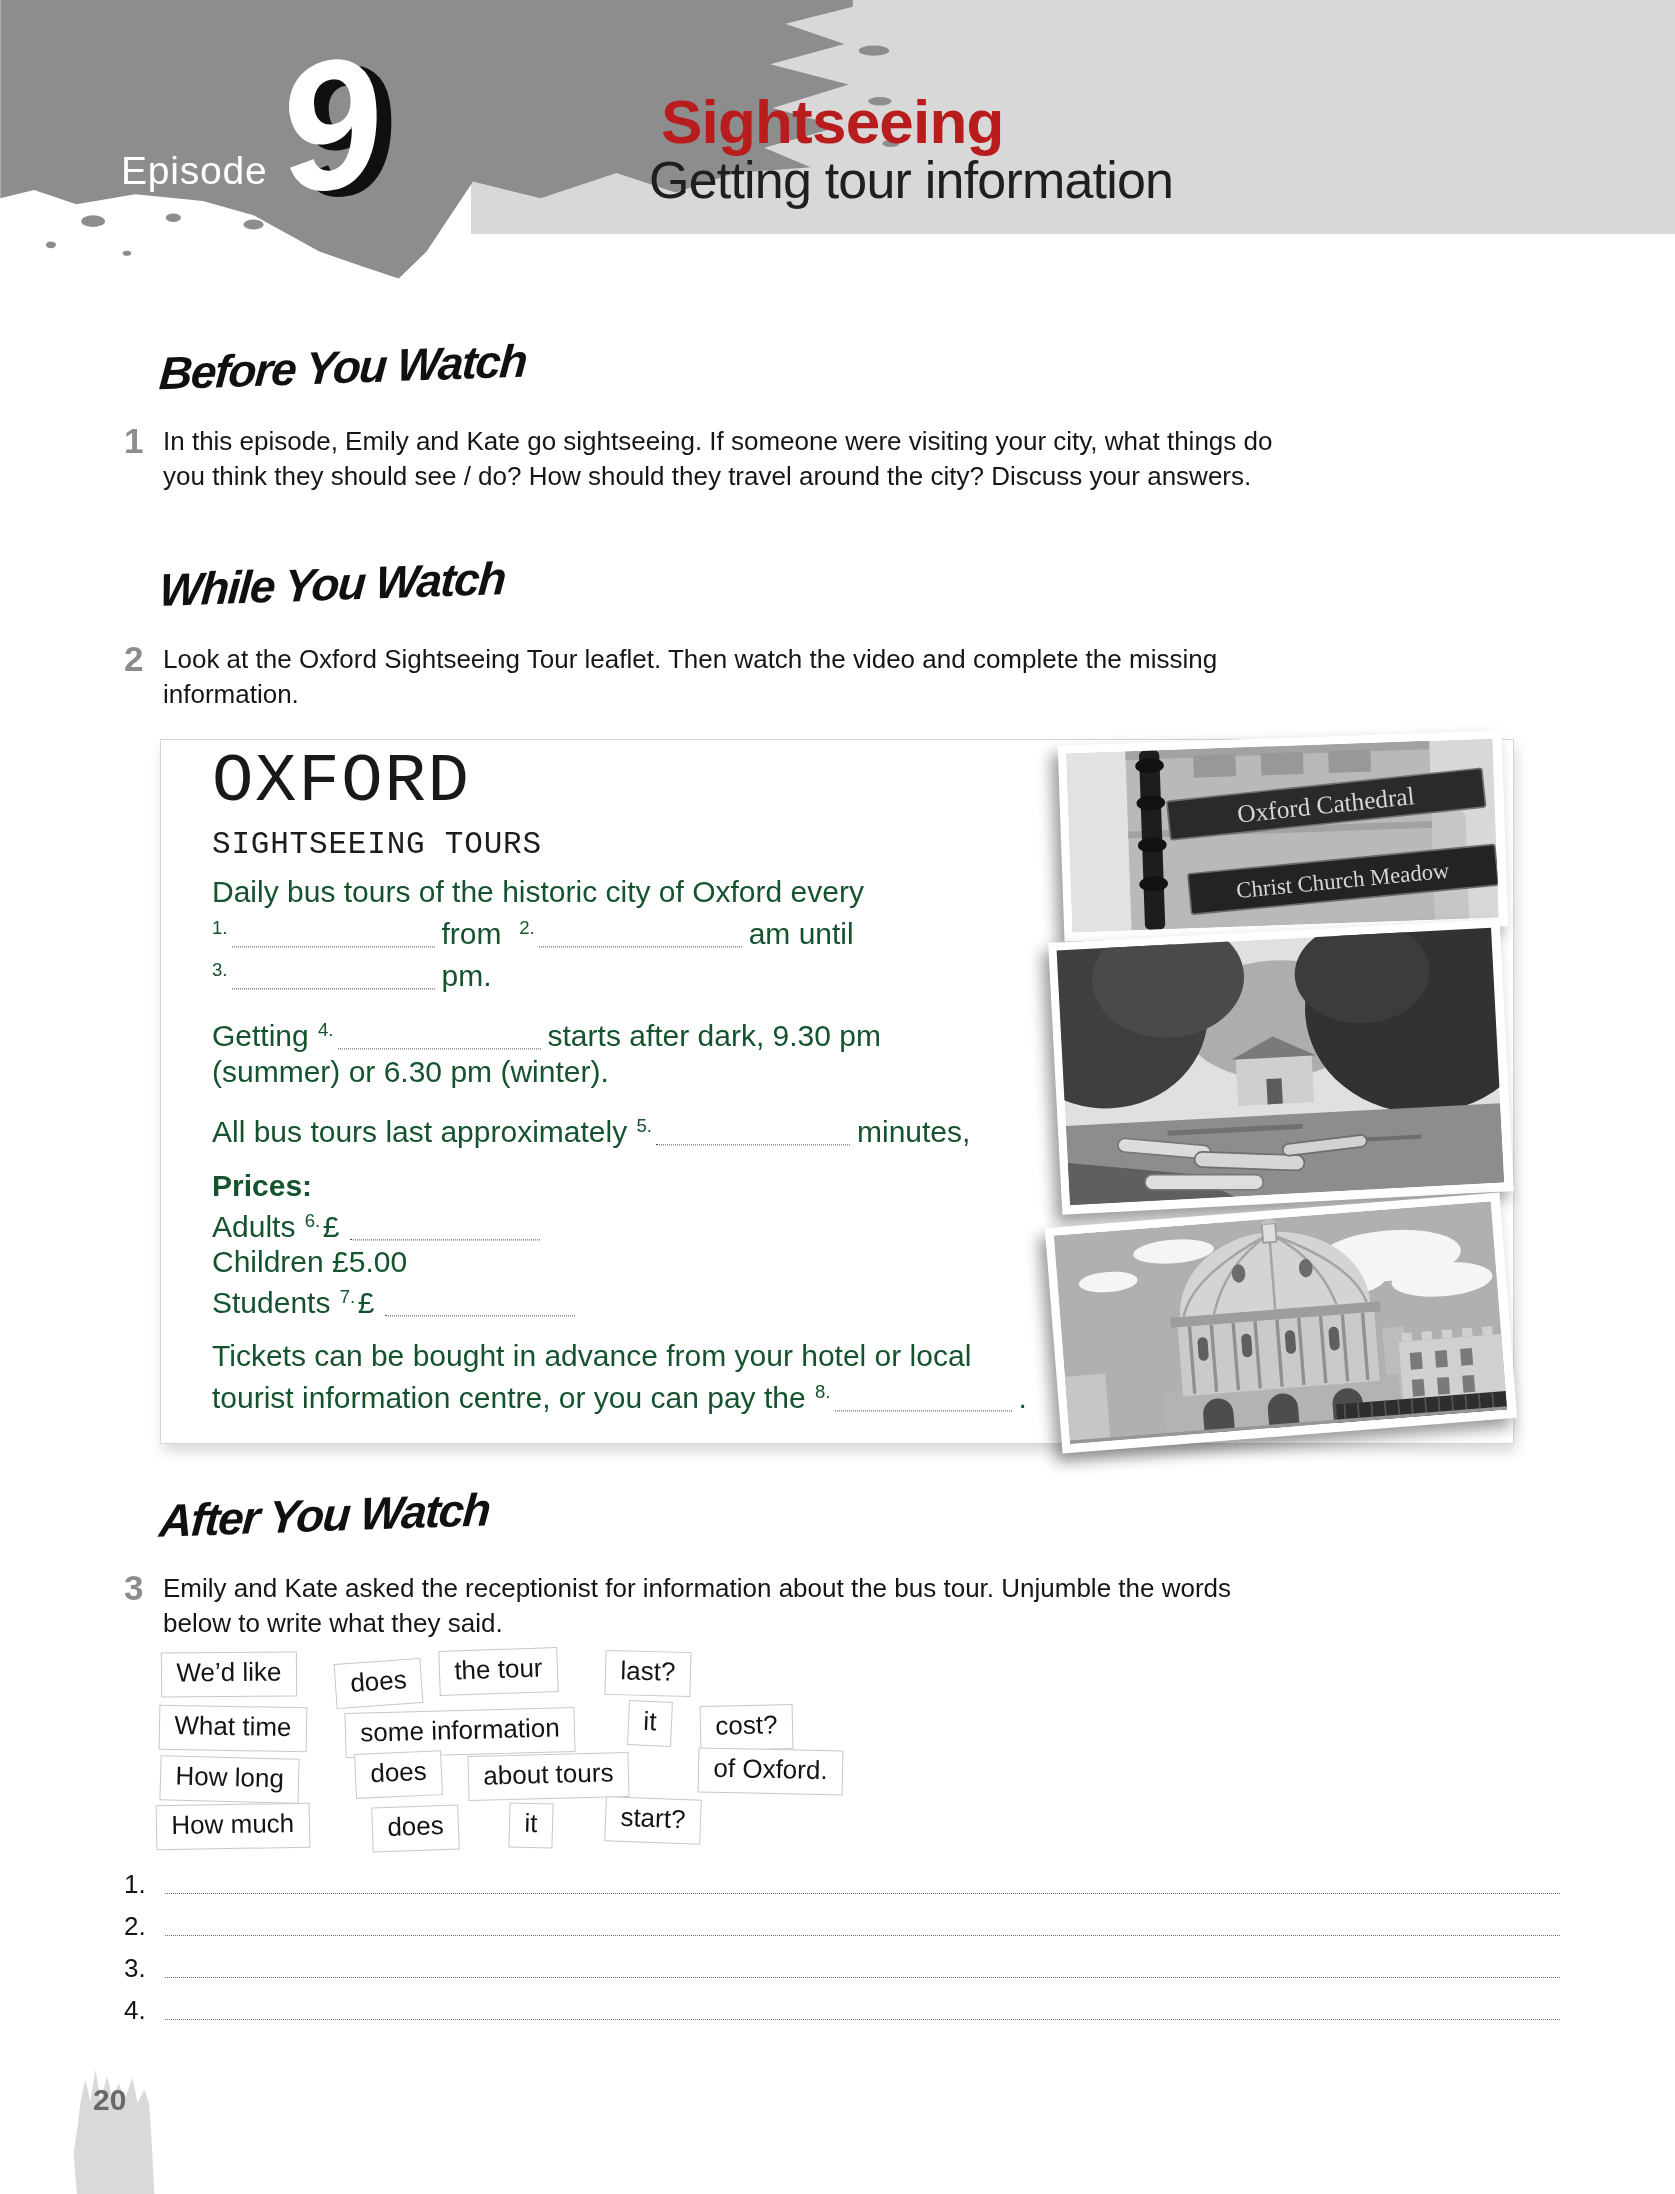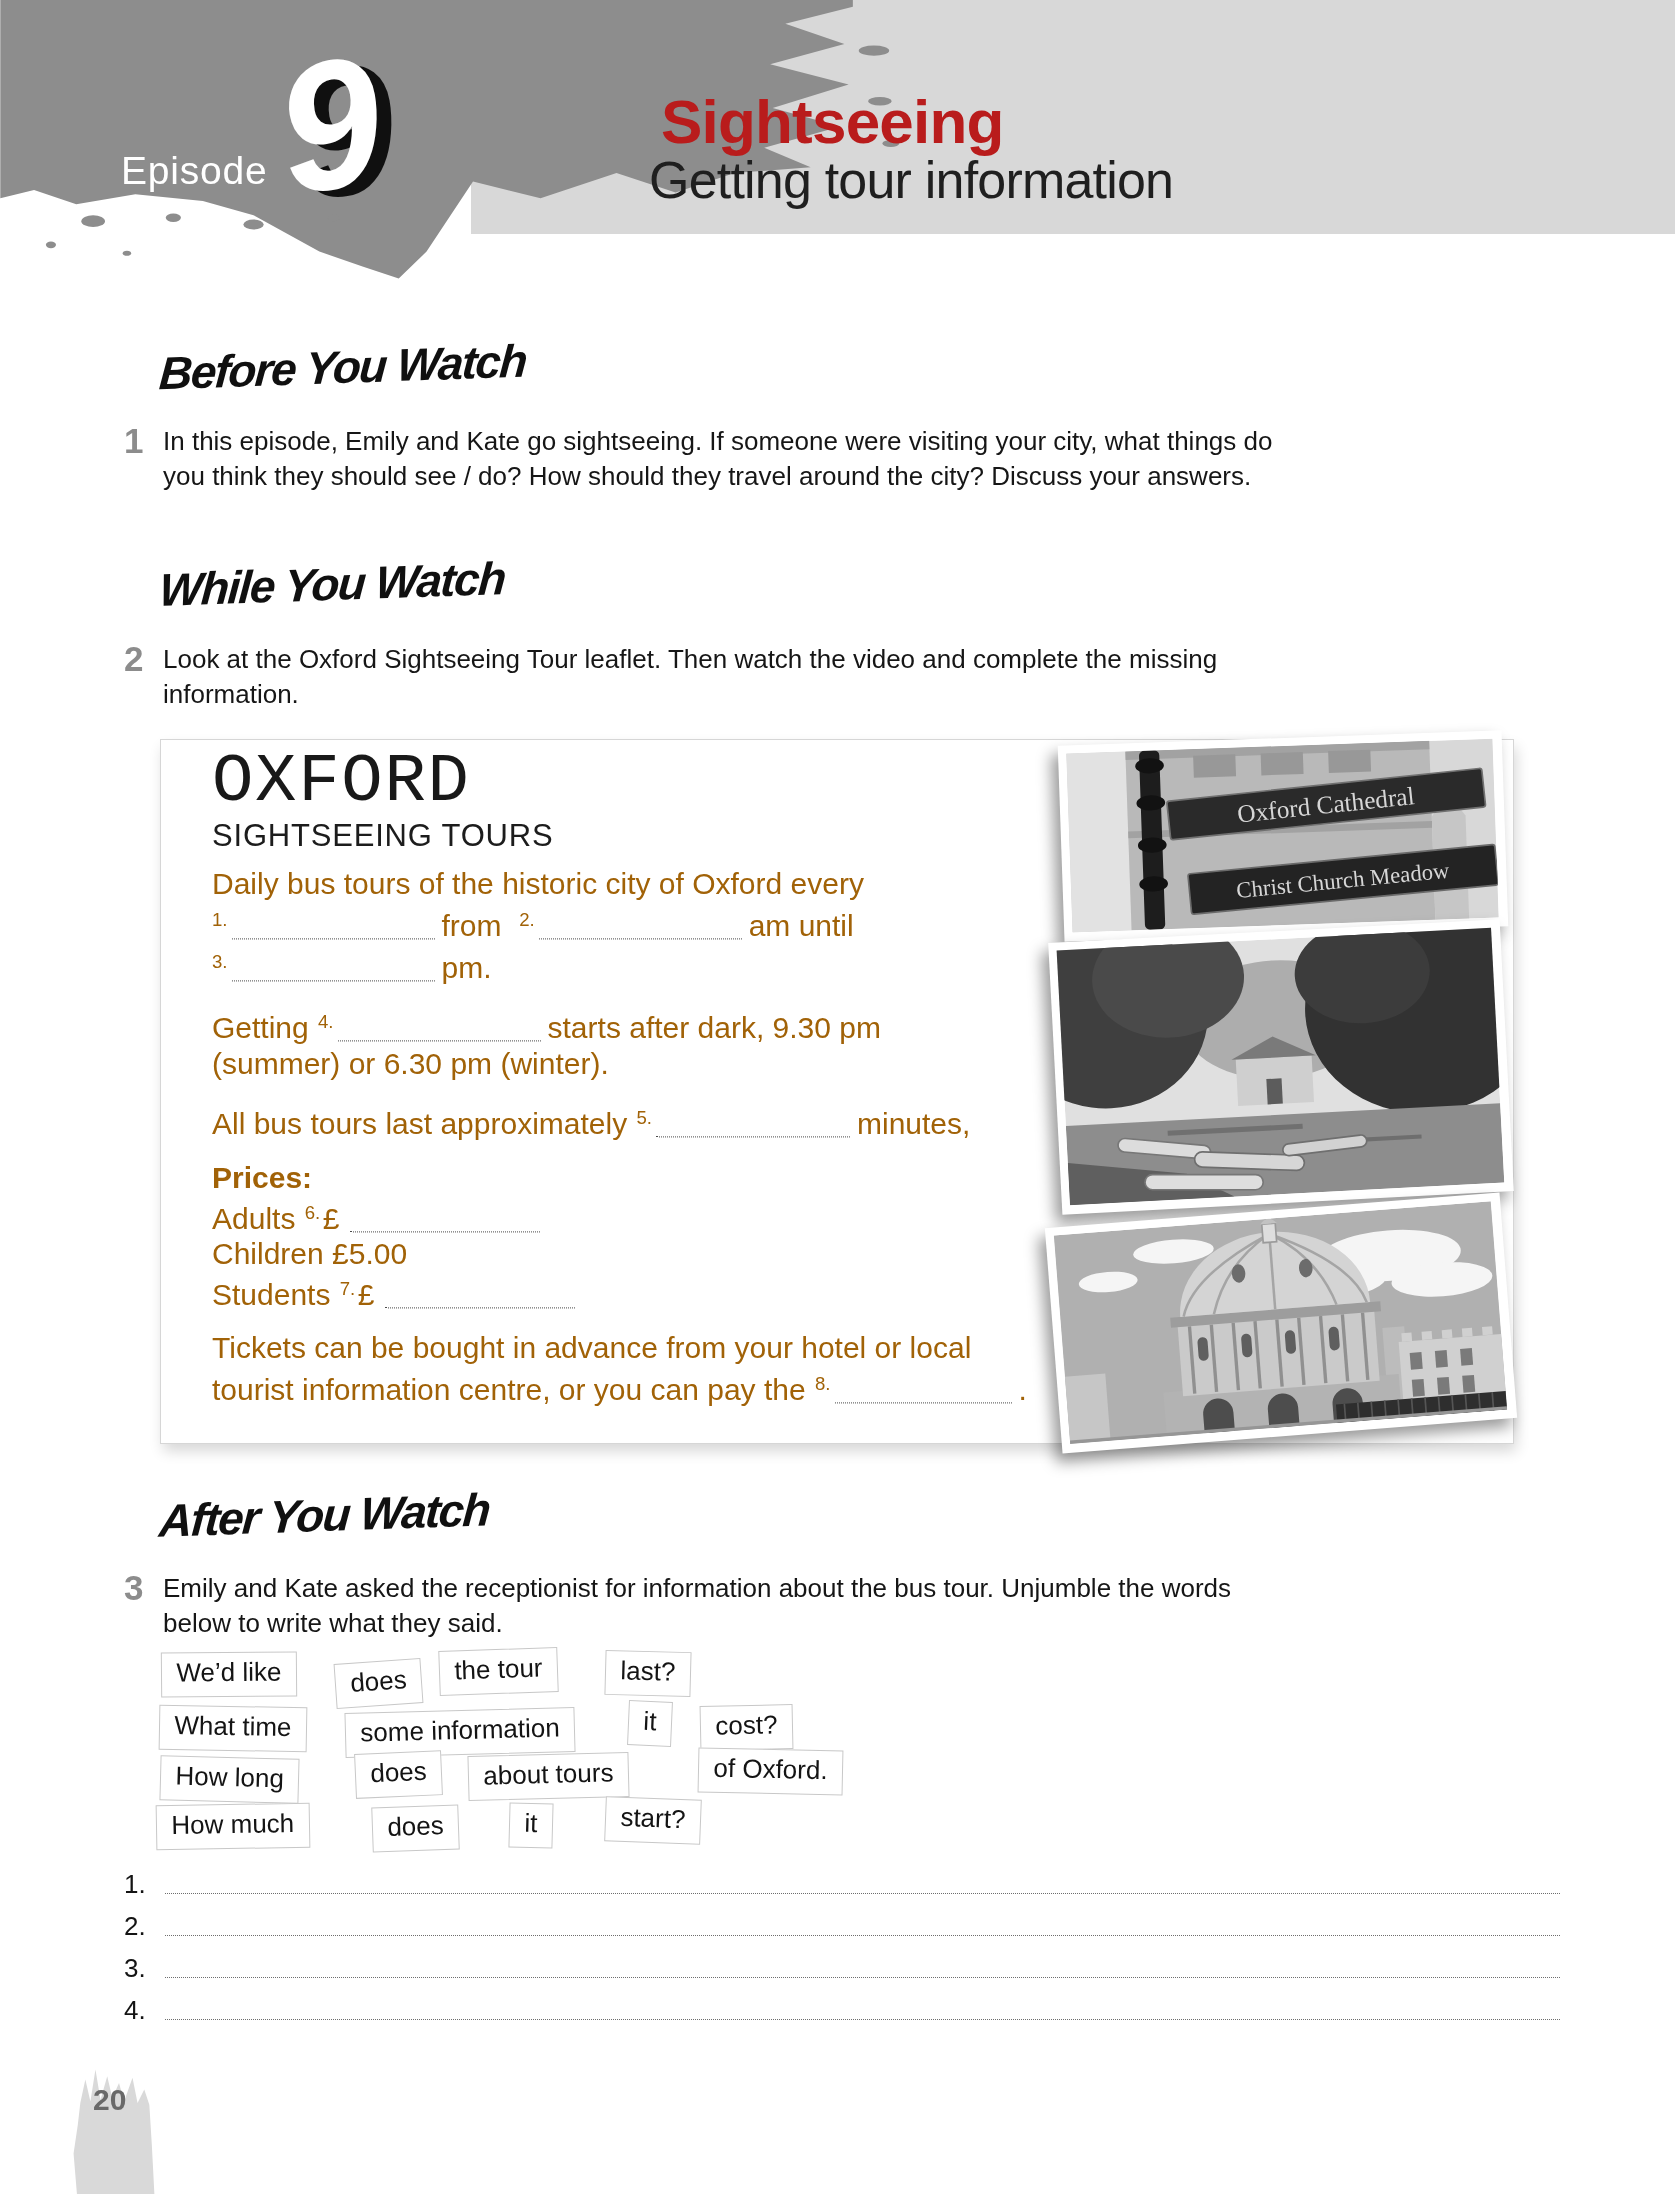--- a/index.html
+++ b/index.html
@@ -23,22 +23,22 @@
 
   
   .exnum{position:absolute;font-size:35px;font-weight:700;color:#8c8c8c;}
   .extext{position:absolute;width:1123px;font-size:26px;line-height:35px;color:#161616;}
 
   
   .leaflet{position:absolute;left:160px;top:739px;width:1352px;height:703px;background:#ffffff;
         border:0.8px solid #d6d6d6;box-shadow:2.5px 7.6px 13.5px rgba(0,0,0,0.16);}
   .lf-text{position:absolute;left:51px;top:8.4px;width:853px;}
   .lf-title{font-family:Liberation Mono, monospace;font-size:69px;line-height:1.0;letter-spacing:1.7px;color:#191919;}
-  .lf-sub{font-family:Liberation Sans, sans-serif;font-size:31px;letter-spacing:0.8px;margin-top:1px;color:#1c1c1c;}
-  .lf-body{margin-top:12px;font-size:30px;line-height:36px;color:#a16207;}
+  .lf-sub{font-family:Liberation Mono, monospace;font-size:31px;letter-spacing:0.8px;margin-top:10px;color:#1c1c1c;}
+  .lf-body{margin-top:12px;font-size:30px;line-height:36px;color:#14532d;}
   .lf-p{margin:0 0 18px 0;}
   .lf-line{white-space:nowrap;}
   .bnum{font-size:18.6px;vertical-align:10px;margin-right:2.5px;}
   .bline{display:inline-block;height:0;border-bottom:1.7px dotted #4a4a4a;transform:translateY(3.4px);margin:0 6.8px 0 1.7px;}
   .w240{width:203px;} .w230{width:194px;} .w225{width:190px;} .w210{width:177px;}
   .bold{font-weight:700;}
   .sp{margin-right:9.3px;}
 
   
   .photo{position:absolute;background:#ffffff;padding:8.4px;box-shadow:-6.8px 8.4px 15px rgba(0,0,0,0.40);}

